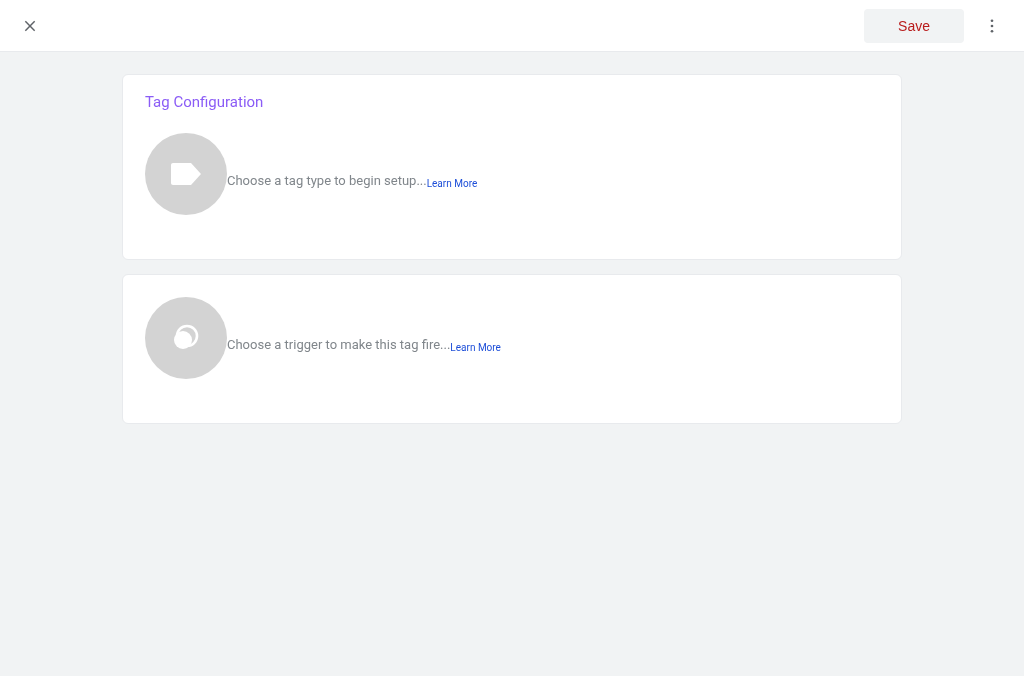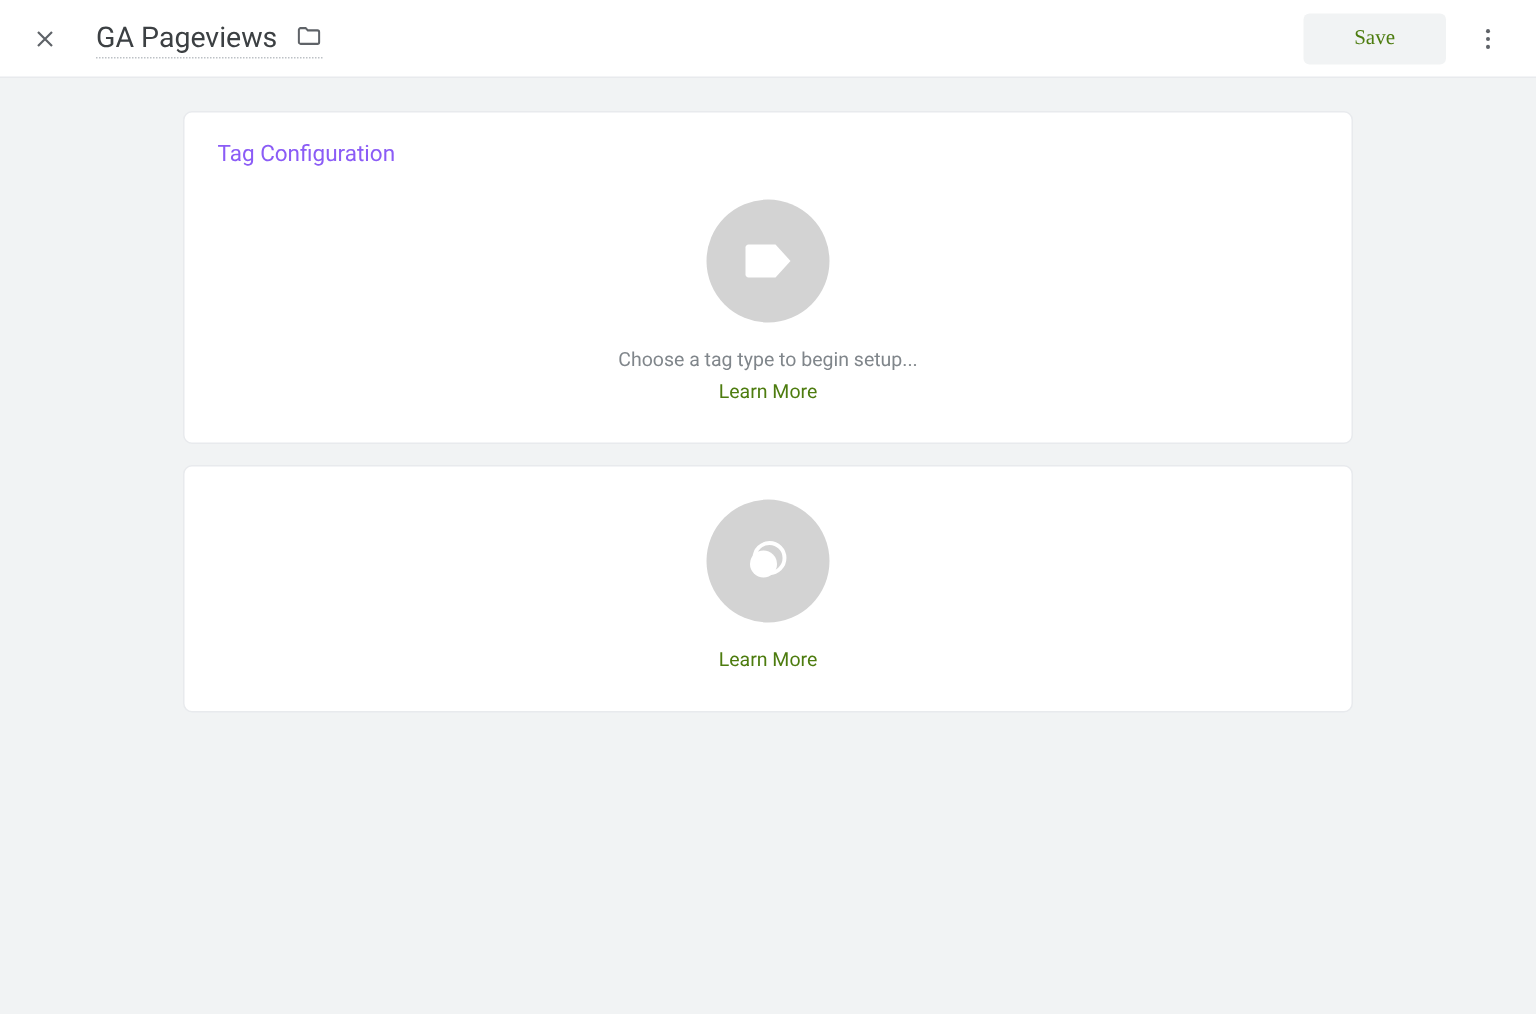--- a/index.html
+++ b/index.html
@@ -43,27 +43,27 @@
   .folder-icon {
     margin-left: 12px;
     color: #5f6368;
     display: flex;
     align-items: center;
     cursor: pointer;
   }
   .header-spacer { flex: 1; }
   .save-btn {
     background: #f1f3f4;
-    color: #4d7c0f;
+    color: #b91c1c;
     border: none;
     font-size: 14px;
     padding: 9px 34px;
     border-radius: 4px;
     cursor: pointer;
-    font-family: Liberation Serif, serif;
+    font-family: Liberation Sans, sans-serif;
   }
   .more-btn {
     width: 36px;
     height: 36px;
     display: flex;
     align-items: center;
     justify-content: center;
     color: #5f6368;
     margin-left: 10px;
     cursor: pointer;
@@ -85,63 +85,55 @@
     cursor: pointer;
   }
   .card-title {
     font-size: 15px;
     color: #8b5cf6;
     font-weight: 400;
     margin-bottom: 18px;
   }
   .placeholder {
     display: flex;
-    flex-direction: column;
+    flex-direction: row;
     align-items: center;
     padding-top: 4px;
   }
   .placeholder-circle {
     width: 82px;
     height: 82px;
     border-radius: 50%;
     background: #d3d3d3;
     display: flex;
     align-items: center;
     justify-content: center;
     margin-bottom: 18px;
   }
   .placeholder-text {
     font-size: 13px;
     color: #80868b;
     margin-bottom: 6px;
   }
   .learn-more {
-    font-size: 13px;
-    color: #4d7c0f;
+    font-size: 10px;
+    color: #1d4ed8;
     text-decoration: none;
     cursor: pointer;
   }
   svg { display: block; }
 </style>
 </head>
 <body>
 
 <div class="header">
   <div class="close-btn">
     <svg width="16" height="16" viewBox="0 0 24 24">
       <path fill="none" stroke="currentColor" stroke-width="2.2" d="M5 5 L19 19 M19 5 L5 19"></path>
     </svg>
-  </div>
-  <div class="title-wrap">
-    <span class="title">GA Pageviews</span>
-    <span class="folder-icon">
-      <svg width="18" height="18" viewBox="0 0 24 24">
-        <path fill="none" stroke="currentColor" stroke-width="1.8" d="M3 6.5 C3 5.7 3.7 5 4.5 5 L9 5 L11 7 L19.5 7 C20.3 7 21 7.7 21 8.5 L21 17.5 C21 18.3 20.3 19 19.5 19 L4.5 19 C3.7 19 3 18.3 3 17.5 Z"></path>
-      </svg>
-    </span>
   </div>
   <div class="header-spacer"></div>
   <button class="save-btn">Save</button>
   <div class="more-btn">
     <svg width="18" height="18" viewBox="0 0 24 24">
       <circle cx="12" cy="5" r="1.8" fill="currentColor"></circle>
       <circle cx="12" cy="12" r="1.8" fill="currentColor"></circle>
       <circle cx="12" cy="19" r="1.8" fill="currentColor"></circle>
     </svg>
   </div>
@@ -163,17 +155,18 @@
   </div>
 
   <div class="card">
     <div class="placeholder">
       <div class="placeholder-circle">
         <svg width="34" height="34" viewBox="0 0 34 34">
           <circle cx="18" cy="15" r="10" fill="none" stroke="#ffffff" stroke-width="2.6"></circle>
           <circle cx="14" cy="19" r="9" fill="#ffffff"></circle>
         </svg>
       </div>
+      <div class="placeholder-text">Choose a trigger to make this tag fire...</div>
       <a class="learn-more">Learn More</a>
     </div>
   </div>
 
 </div>
 
 </body></html>

